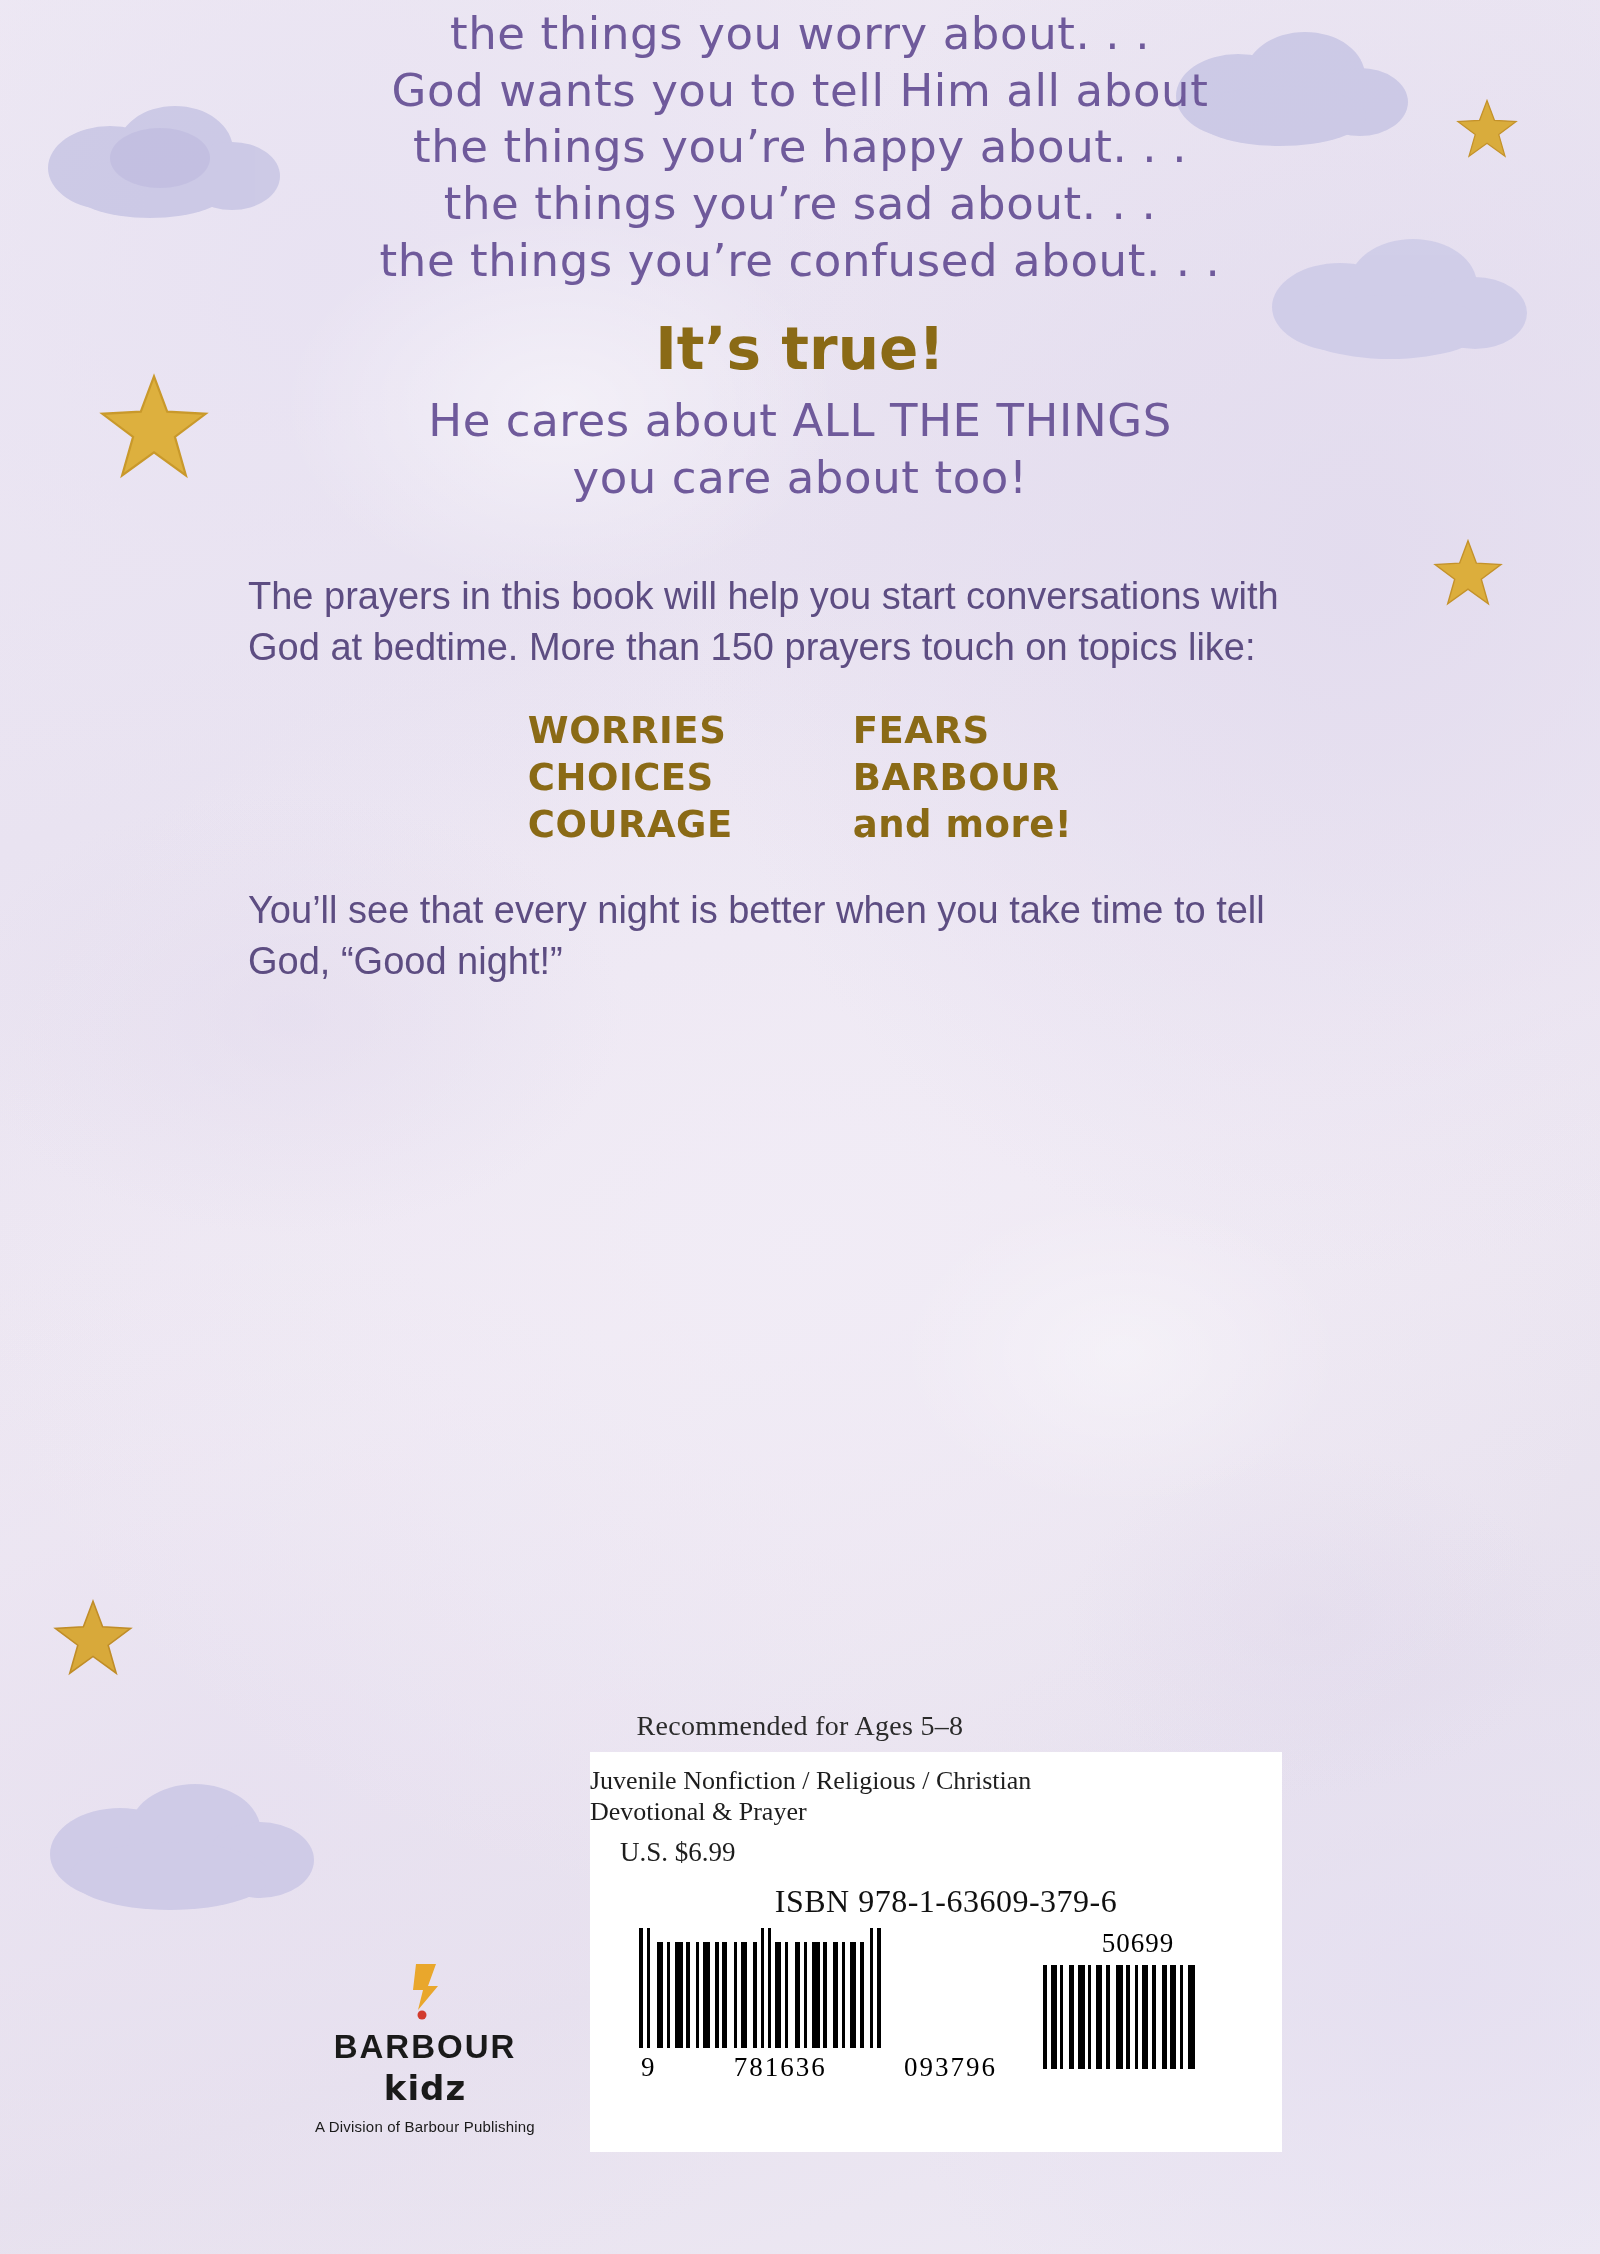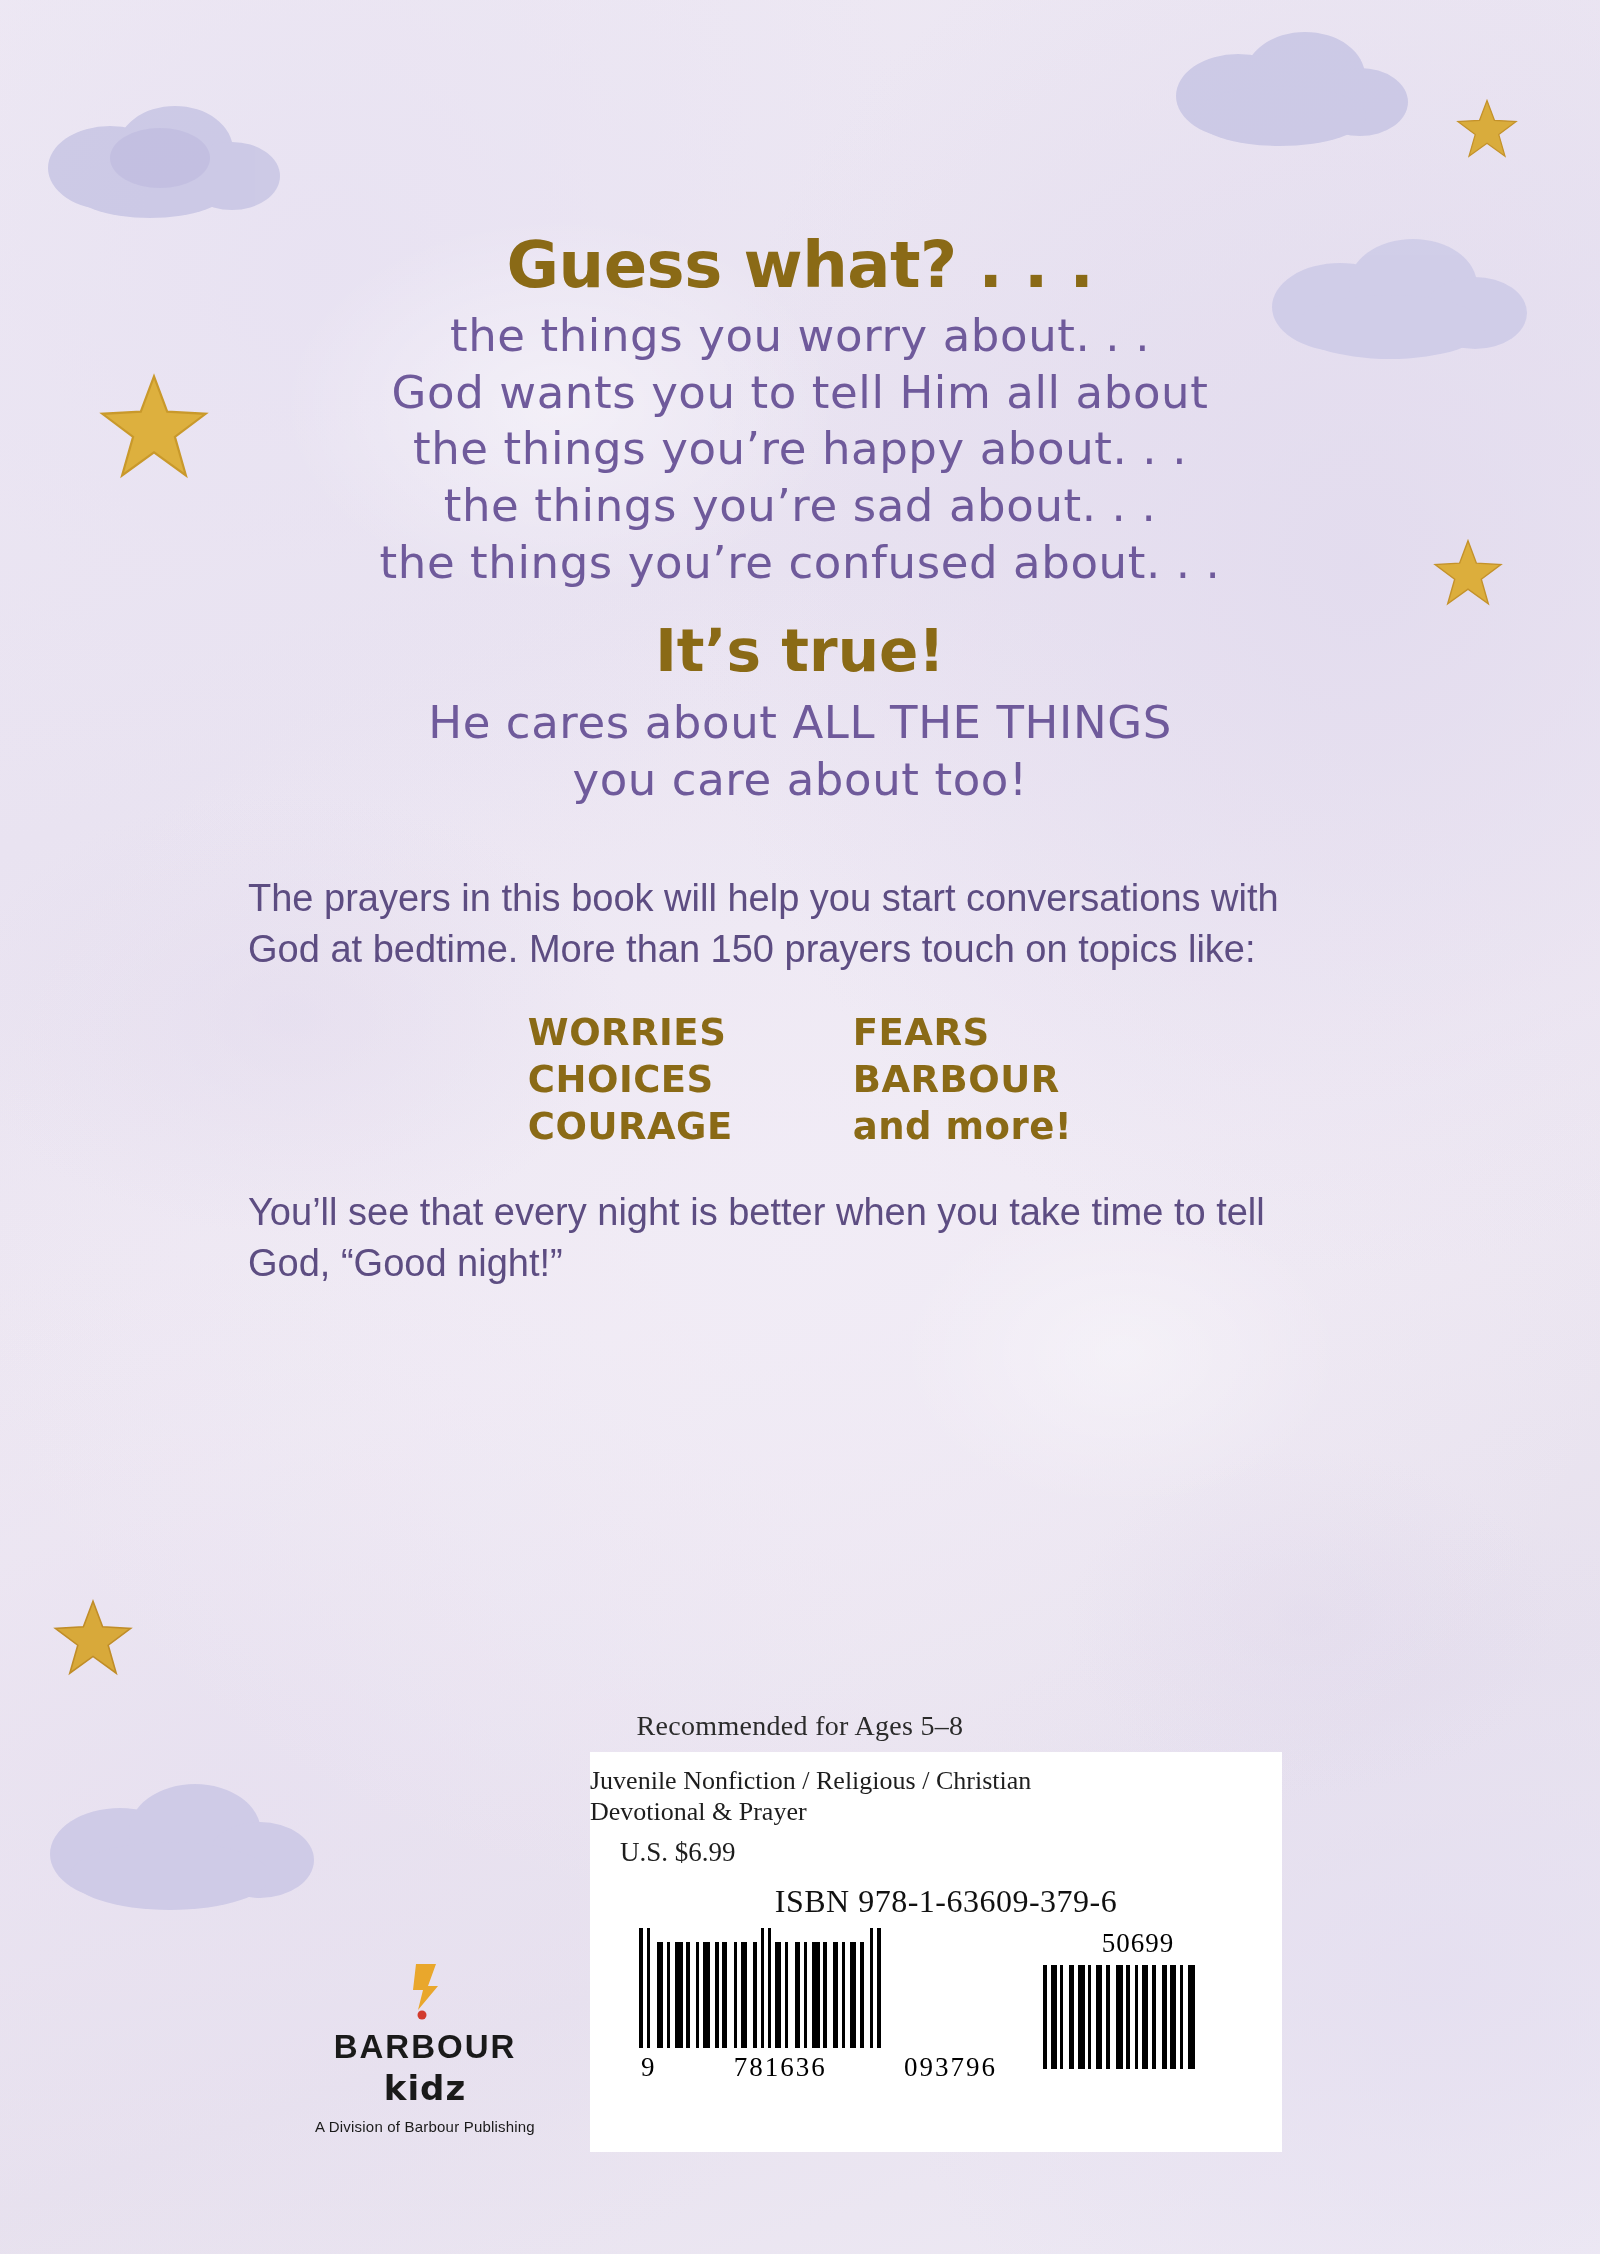--- a/index.html
+++ b/index.html
@@ -316,21 +316,20 @@
   </div>
 
   <div class="star" style="left:52px; top:1598px;">
     <svg width="82" height="80" viewBox="0 0 100 100">
       <polygon points="50,4 62,36 97,38 69,59 79,94 50,73 21,94 31,59 3,38 38,36" fill="#d8a93a" stroke="#c08d28" stroke-width="2"></polygon>
     </svg>
   </div>
 
   <div class="content">
 
-    <div class="headline">Guess what? . . .</div>
 
     <div class="script">
       <div>the things you worry about. . .</div>
       <div>God wants you to tell Him all about</div>
       <div>the things you’re happy about. . .</div>
       <div>the things you’re sad about. . .</div>
       <div>the things you’re confused about. . .</div>
     </div>
 
     <div class="its-true">It’s true!</div>

